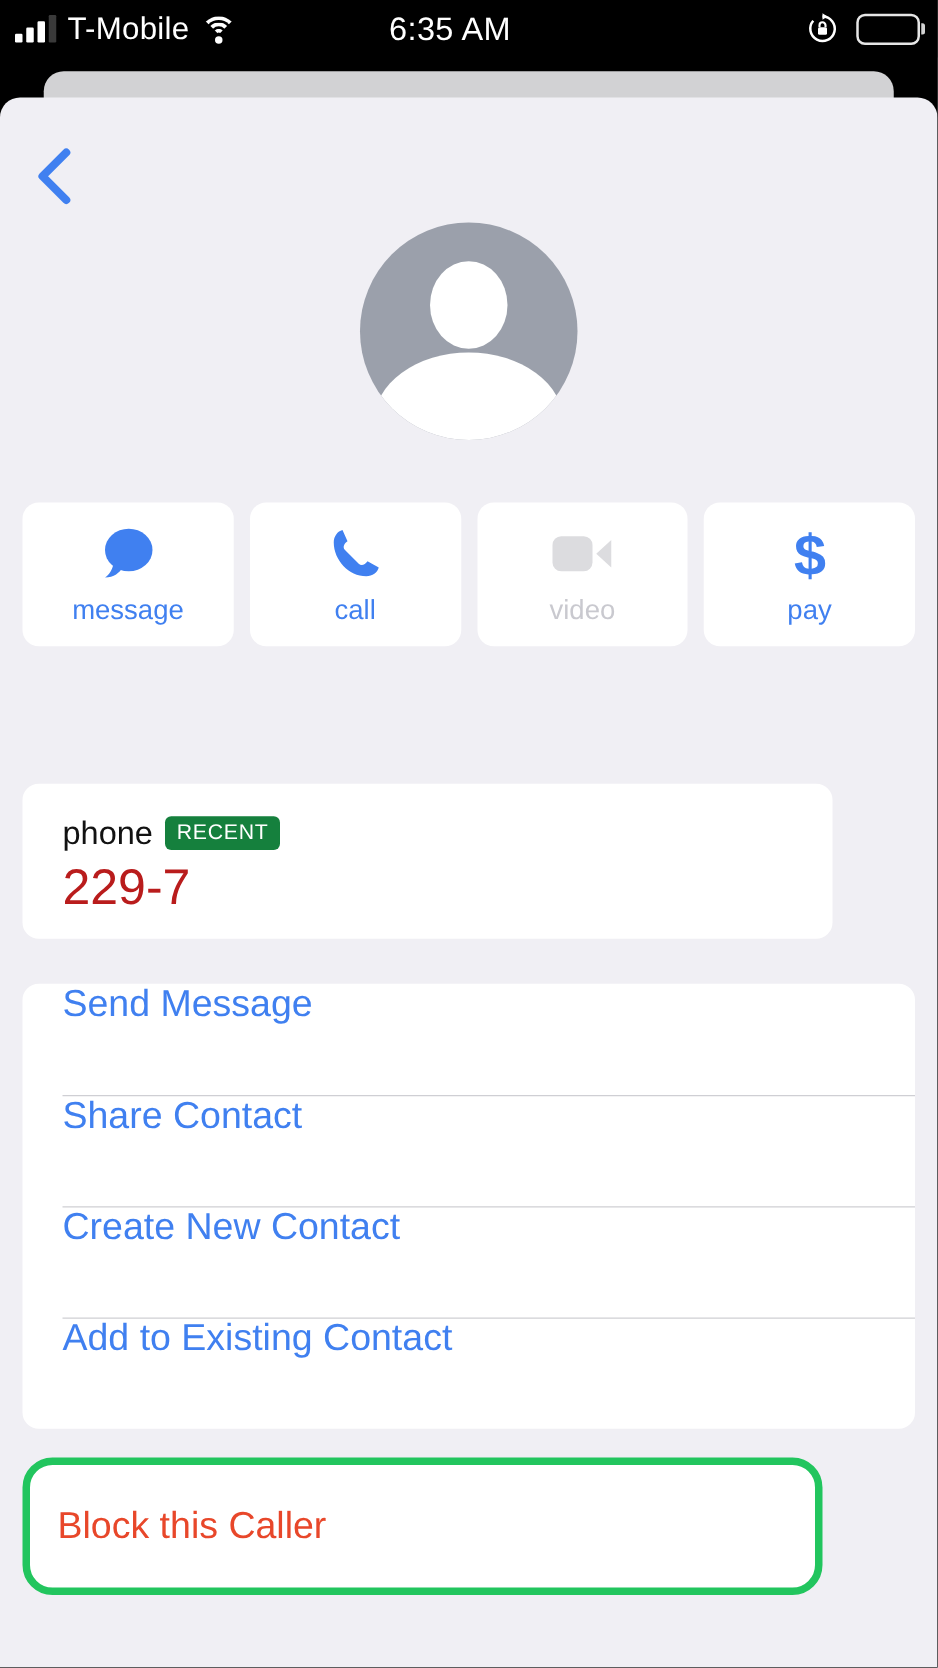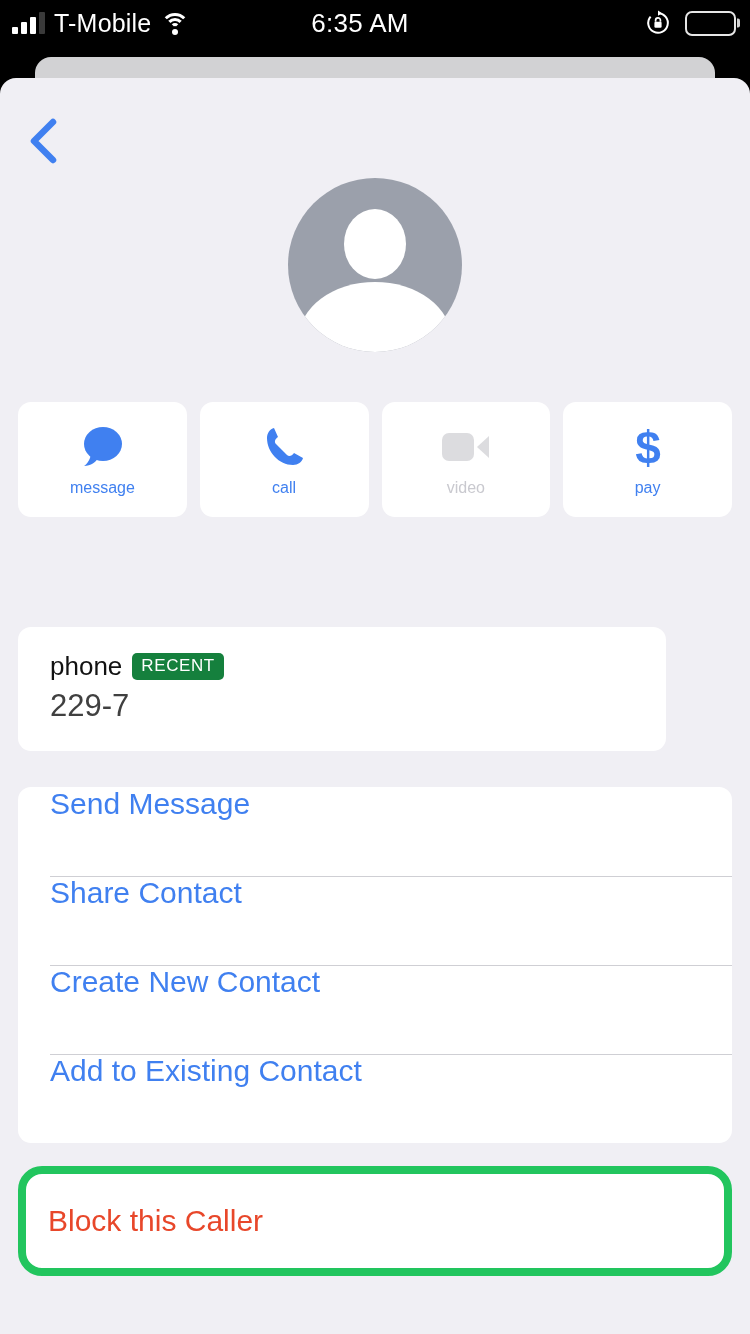--- a/index.html
+++ b/index.html
@@ -115,39 +115,39 @@
     position: absolute; left: 18px; top: 324px;
     width: 714px;
     display: flex; gap: 13px;
   }
   .action-btn {
     flex: 1; height: 115px; background: #fff; border-radius: 13px;
     display: flex; flex-direction: column; align-items: center;
     justify-content: center; gap: 7px;
   }
   .action-btn .glyph { height: 50px; display: flex; align-items: center; justify-content: center; }
-  .action-btn .lbl { font-size: 16px; color: #4080f0; }
+  .action-btn .lbl { font-size: 22px; color: #4080f0; }
   .action-btn.disabled .lbl { color: #c9c9cf; }
 
   
   .phone-card {
     position: absolute; left: 18px; top: 549px;
     width: 648px; height: 124px;
     background: #fff; border-radius: 13px;
     padding: 24px 0 0 32px;
   }
   .phone-label-row { display: flex; align-items: center; gap: 10px; }
   .phone-label { font-size: 26px; color: #121212; }
   .recent-badge {
     background: #15803d; color: #fff;
     font-size: 17px; letter-spacing: 0.6px;
     padding: 3px 9px 4px; border-radius: 5px;
   }
   .phone-number {
-    margin-top: 6px; font-size: 31px; color: #404040;
+    margin-top: 6px; font-size: 40px; color: #b91c1c;
   }
 
   
   .list-card {
     position: absolute; left: 18px; top: 709px;
     width: 714px;
     background: #fff; border-radius: 13px;
     overflow: hidden;
   }
   .list-row {
@@ -156,22 +156,22 @@
   }
   .list-row .txt { font-size: 30px; color: #4080f0; }
   .list-row + .list-row::before {
     content: ""; position: absolute; left: 32px; right: 0; top: 0;
     height: 1px; background: #cfcfd4;
   }
 
   
   .block-highlight {
     position: absolute; left: 18px; top: 1088px;
-    width: 714px; height: 110px;
-    border: 8px solid #22c55e;
+    width: 640px; height: 110px;
+    border: 6px solid #22c55e;
     border-radius: 24px;
     background: #fff;
     display: flex; align-items: center;
     padding-left: 22px;
   }
   .block-highlight .txt { font-size: 30px; color: #e8472a; }
 </style>
 </head>
 <body>
 

